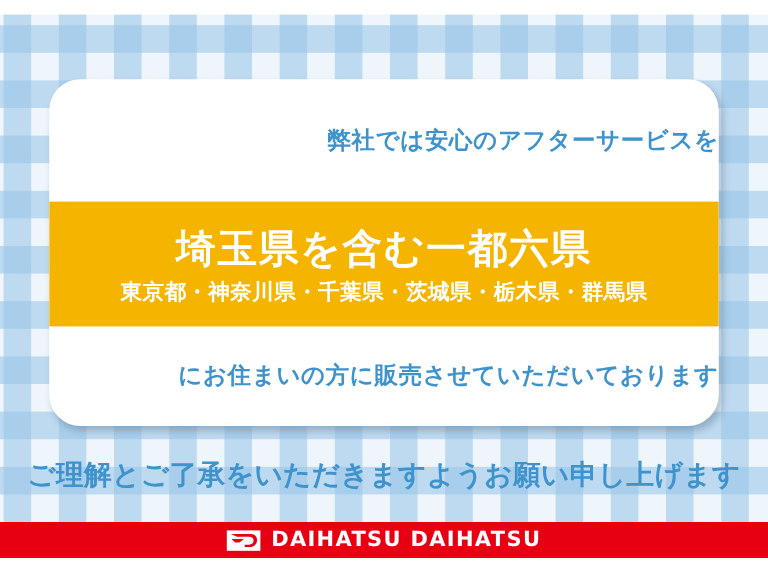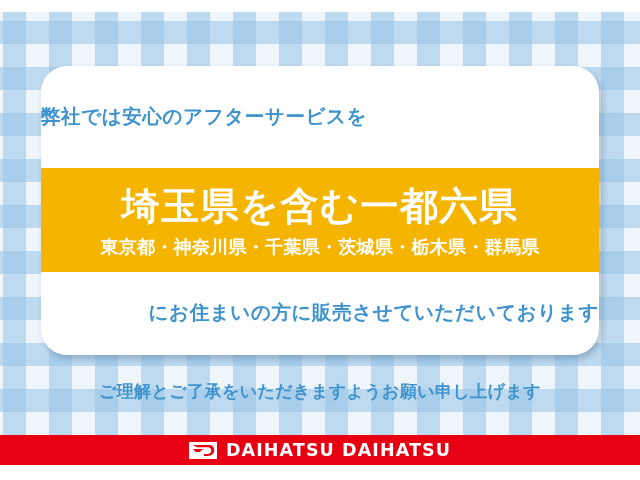--- a/index.html
+++ b/index.html
@@ -57,21 +57,21 @@
     height: 289px;
     background: #ffffff;
     border-radius: 26px;
     box-shadow: 3px 4px 6px rgba(60,90,120,0.33);
     overflow: hidden;
   }
   .card-top {
     height: 102px;
     display: flex;
     flex-direction: column;
-    align-items: flex-start;
+    align-items: flex-end;
     justify-content: center;
     gap: 4px;
   }
   .blue-line {
     color: #3f93cc;
     font-size: 19.5px;
     font-weight: bold;
     letter-spacing: 0.6px;
     line-height: 1.45;
     white-space: nowrap;
@@ -81,21 +81,21 @@
   .yellow-band {
     height: 104px;
     background: #f5b400;
     display: flex;
     flex-direction: column;
     align-items: center;
     justify-content: center;
   }
   .band-heading {
     color: #ffffff;
-    font-size: 38px;
+    font-size: 33px;
     font-weight: bold;
     letter-spacing: 1.5px;
     line-height: 1.15;
     white-space: nowrap;
     margin-top: 2px;
   }
   .band-sub {
     color: #ffffff;
     font-size: 18px;
     font-weight: bold;
@@ -114,21 +114,21 @@
   }
 
   
   .closing-note {
     position: absolute;
     left: 0;
     top: 380px;
     width: 640px;
     text-align: center;
     color: #3f93cc;
-    font-size: 17px;
+    font-size: 23px;
     font-weight: bold;
     letter-spacing: 0.4px;
     white-space: nowrap;
   }
 
   
   .brand-banner {
     position: absolute;
     left: 0;
     top: 435px;

